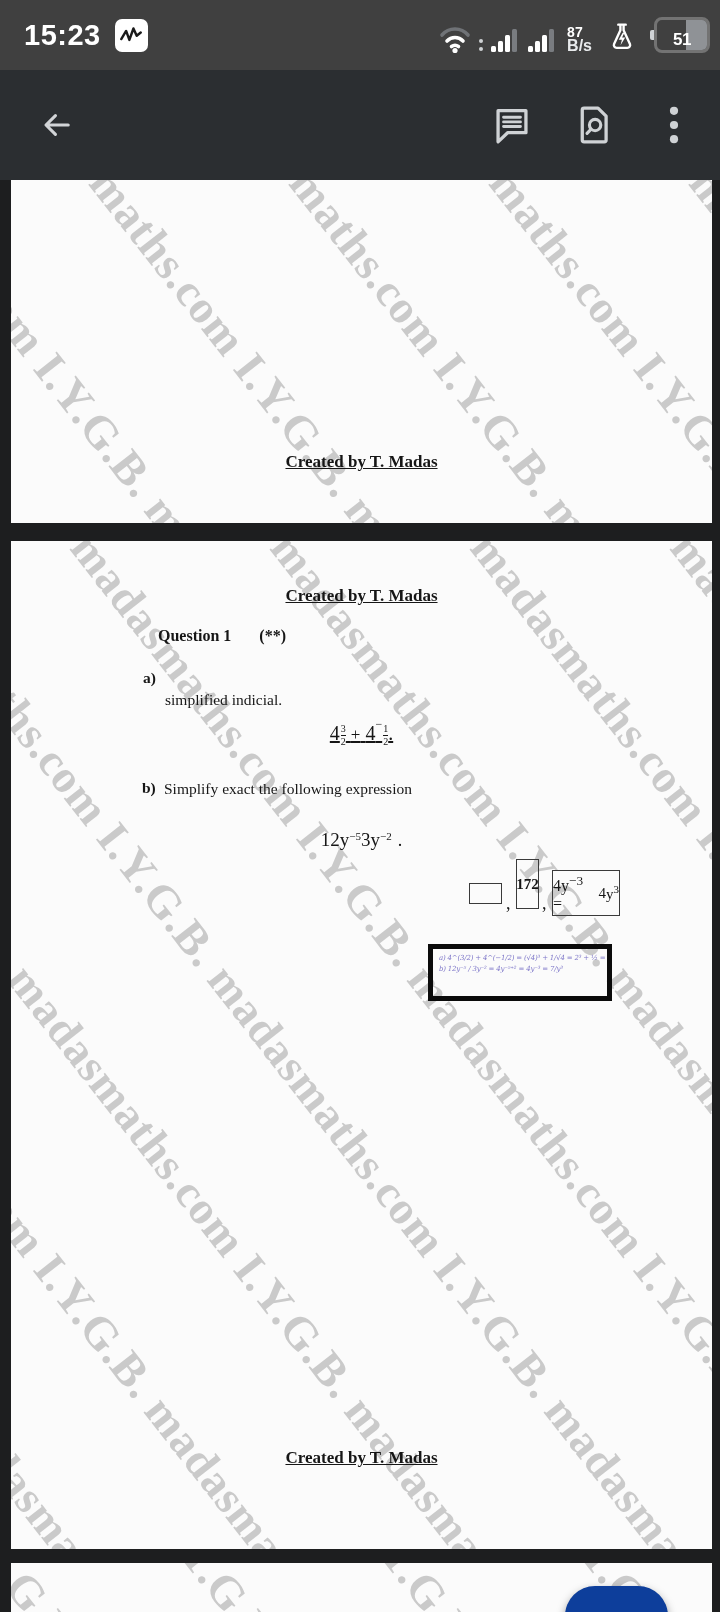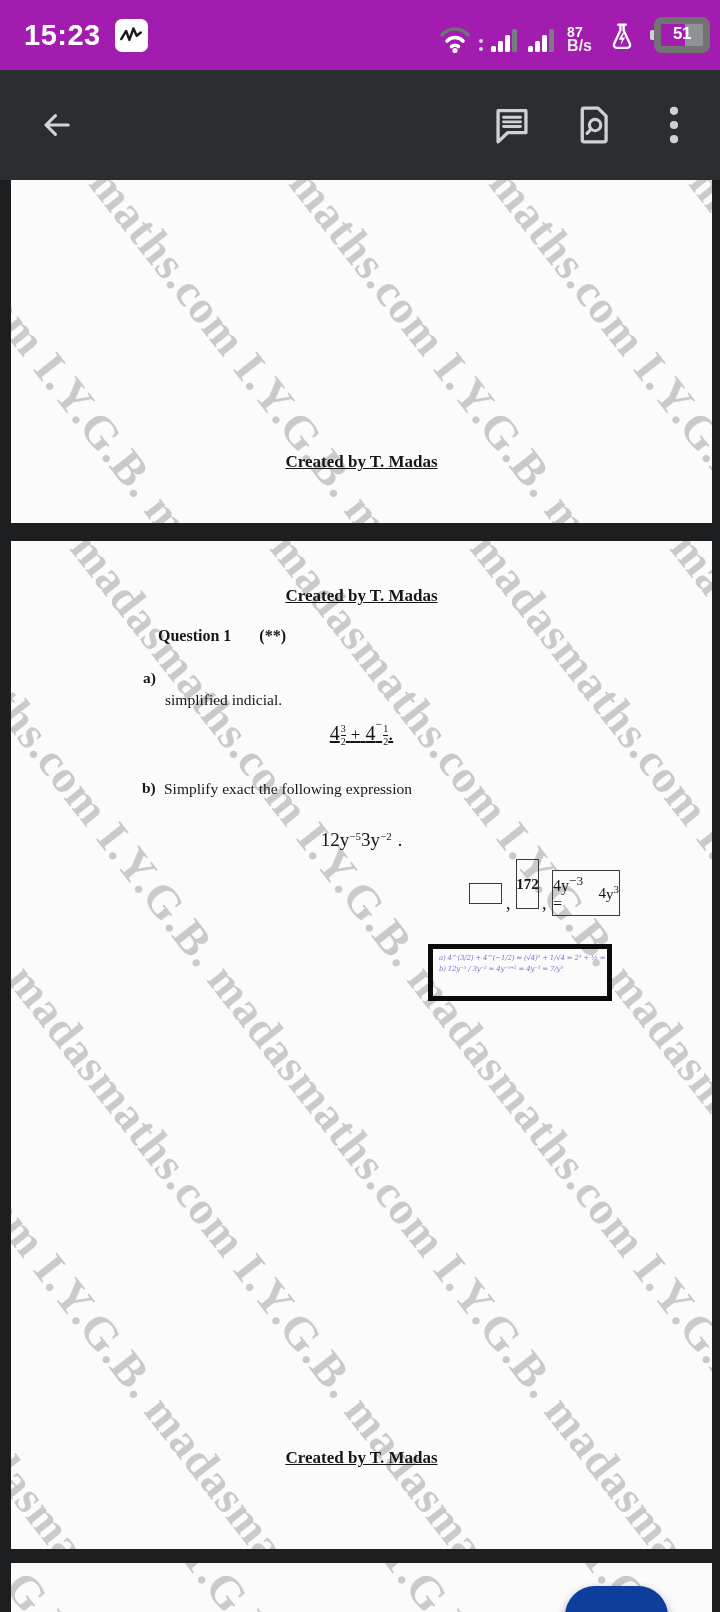--- a/index.html
+++ b/index.html
@@ -5,38 +5,38 @@
   * { margin:0; padding:0; box-sizing:border-box; }
   html,body { width:720px; height:1612px; }
   body {
     position:relative; overflow:hidden;
     background:#1d1e1f;
     font-family:"Liberation Sans", sans-serif;
     -webkit-font-smoothing:antialiased;
   }
   
   .status-bar {
-    height:70px; background:#a21caf;
+    height:70px; background:#404040;
     display:flex; align-items:center; padding:0 10px 0 24px;
     color:#fff;
   }
   .time { font-size:29px; font-weight:700; letter-spacing:.5px; }
   .pulse-chip { width:33px; height:33px; background:#fff; border-radius:7px; margin-left:14px;
     display:flex; align-items:center; justify-content:center; }
   .sb-right { margin-left:auto; display:flex; align-items:flex-end; gap:7px; }
   .sb-right svg { display:block; }
   .wifi-dots { display:flex; flex-direction:column; gap:4px; margin:0 1px 3px 0; }
   .wifi-dots i { width:4px; height:4px; border-radius:50%; background:#cfd2d5; display:block; }
   .net-speed { text-align:left; line-height:13px; margin:0 2px 2px 2px; }
   .net-speed .v { font-size:14px; font-weight:700; }
   .net-speed .u { font-size:16px; font-weight:700; color:#e8eaec; }
   .battery { position:relative; display:flex; align-items:center; margin:0 0 1px 4px; }
   .bat-nub { width:4px; height:10px; background:#cfd2d5; border-radius:2px 0 0 2px; }
-  .bat-body { position:relative; width:56px; height:36px; border:7px solid #737373; border-radius:8px;
-    overflow:hidden; display:flex; align-items:flex-start; justify-content:center; }
+  .bat-body { position:relative; width:56px; height:36px; border:3px solid #737373; border-radius:8px;
+    overflow:hidden; display:flex; align-items:flex-end; justify-content:center; }
   .bat-fill { position:absolute; top:0; right:0; bottom:0; width:42%; background:#8f9296; }
   .bat-text { position:relative; z-index:1; font-size:17px; font-weight:600; color:#fff; letter-spacing:-.5px; }
   
   .app-bar {
     height:110px; background:#2b2e31;
     display:flex; align-items:center; padding:0 20px 0 30px;
   }
   .icon-btn { background:none; border:none; padding:6px; cursor:pointer; display:flex; align-items:center; justify-content:center; }
   .doc-title {
     color:#d9dbde; font-size:38px; font-weight:400; letter-spacing:.5px;

